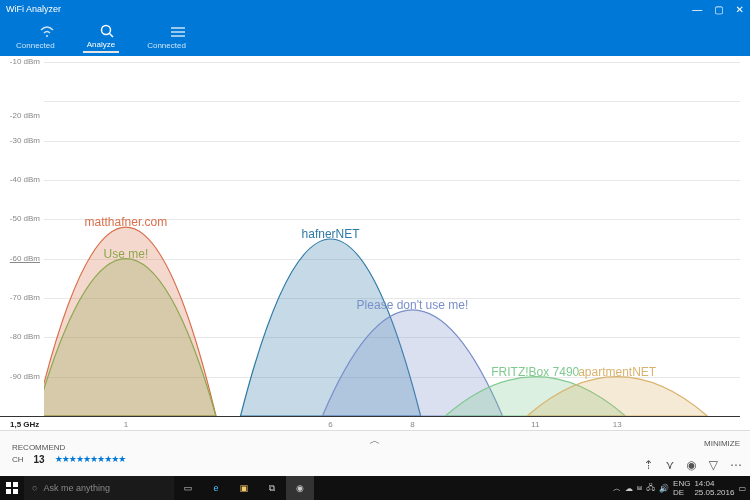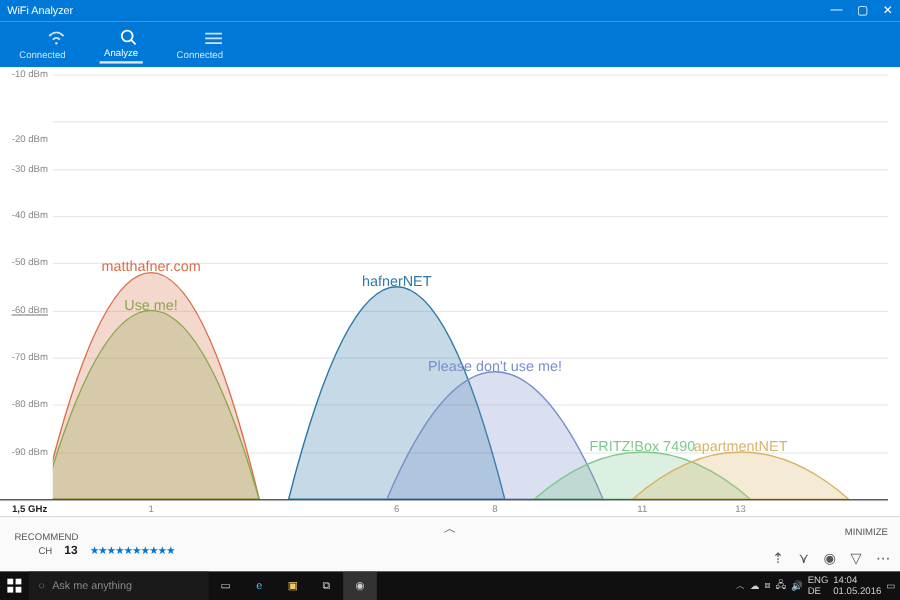--- a/index.html
+++ b/index.html
@@ -16,21 +16,21 @@
 .y-tick { position: absolute; right: 2px; font-size: 8px; color: #888; white-space: nowrap; }
 .grid-line { position: absolute; left: 44px; right: 10px; height: 1px; background: #e8e8e8; }
 .x-axis { position: absolute; bottom: 0; left: 0; right: 10px; height: 14px; border-top: 1px solid #333; }
 .x-label { position: absolute; left: 10px; bottom: 1px; font-size: 8px; font-weight: bold; color: #222; }
 .x-tick { position: absolute; font-size: 8px; color: #888; transform: translateX(-50%); bottom: 1px; }
 .chart-svg { position: absolute; left: 44px; right: 10px; top: 6px; bottom: 14px; }
 .net-label { position: absolute; font-size: 12px; font-weight: 500; transform: translateX(-50%); white-space: nowrap; }
 .recommend-bar { height: 46px; border-top: 1px solid #ddd; background: #fafafa; position: relative; display: flex; align-items: center; padding: 0 12px; }
 .chevron { position: absolute; top: 2px; left: 50%; transform: translateX(-50%); font-size: 11px; color: #555; cursor: pointer; }
 .rec-left { display: flex; flex-direction: column; font-size: 8px; color: #555; }
-.rec-row { display: flex; align-items: center; gap: 10px; margin-top: 2px; margin-left: 20px; }
+.rec-row { display: flex; align-items: center; gap: 10px; margin-top: 2px; }
 .stars { color: #0078d7; font-size: 9px; letter-spacing: -1px; }
 .minim { position: absolute; right: 10px; top: 8px; font-size: 8px; color: #555; cursor: pointer; }
 .bot-icons { position: absolute; right: 8px; bottom: 4px; display: flex; gap: 12px; color: #555; font-size: 12px; }
 .bot-icons span { cursor: pointer; }
 .taskbar { height: 24px; background: #101010; display: flex; align-items: center; color: #fff; font-size: 9px; }
 .start { width: 24px; height: 24px; display: flex; align-items: center; justify-content: center; cursor: pointer; }
 .search { display: flex; align-items: center; background: #1a1a1a; height: 24px; padding: 0 8px; width: 150px; gap: 6px; color: #888; cursor: text; }
 .task-icons { display: flex; align-items: center; height: 24px; }
 .task-icons > div { width: 28px; height: 24px; display: flex; align-items: center; justify-content: center; cursor: pointer; color: #ccc; }
 .task-icons > div.active { background: #333; }
@@ -177,17 +177,17 @@
     <span>☁</span>
     <span>⧈</span>
     <span>🖧</span>
     <span>🔊</span>
     <div class="tray-time">
       <span>ENG</span>
       <span>DE</span>
     </div>
     <div class="tray-time">
       <span>14:04</span>
-      <span>01.05.2016</span>
+      <span>25.05.2016</span>
     </div>
     <span>▭</span>
   </div>
 </div>
 
 </body></html>

